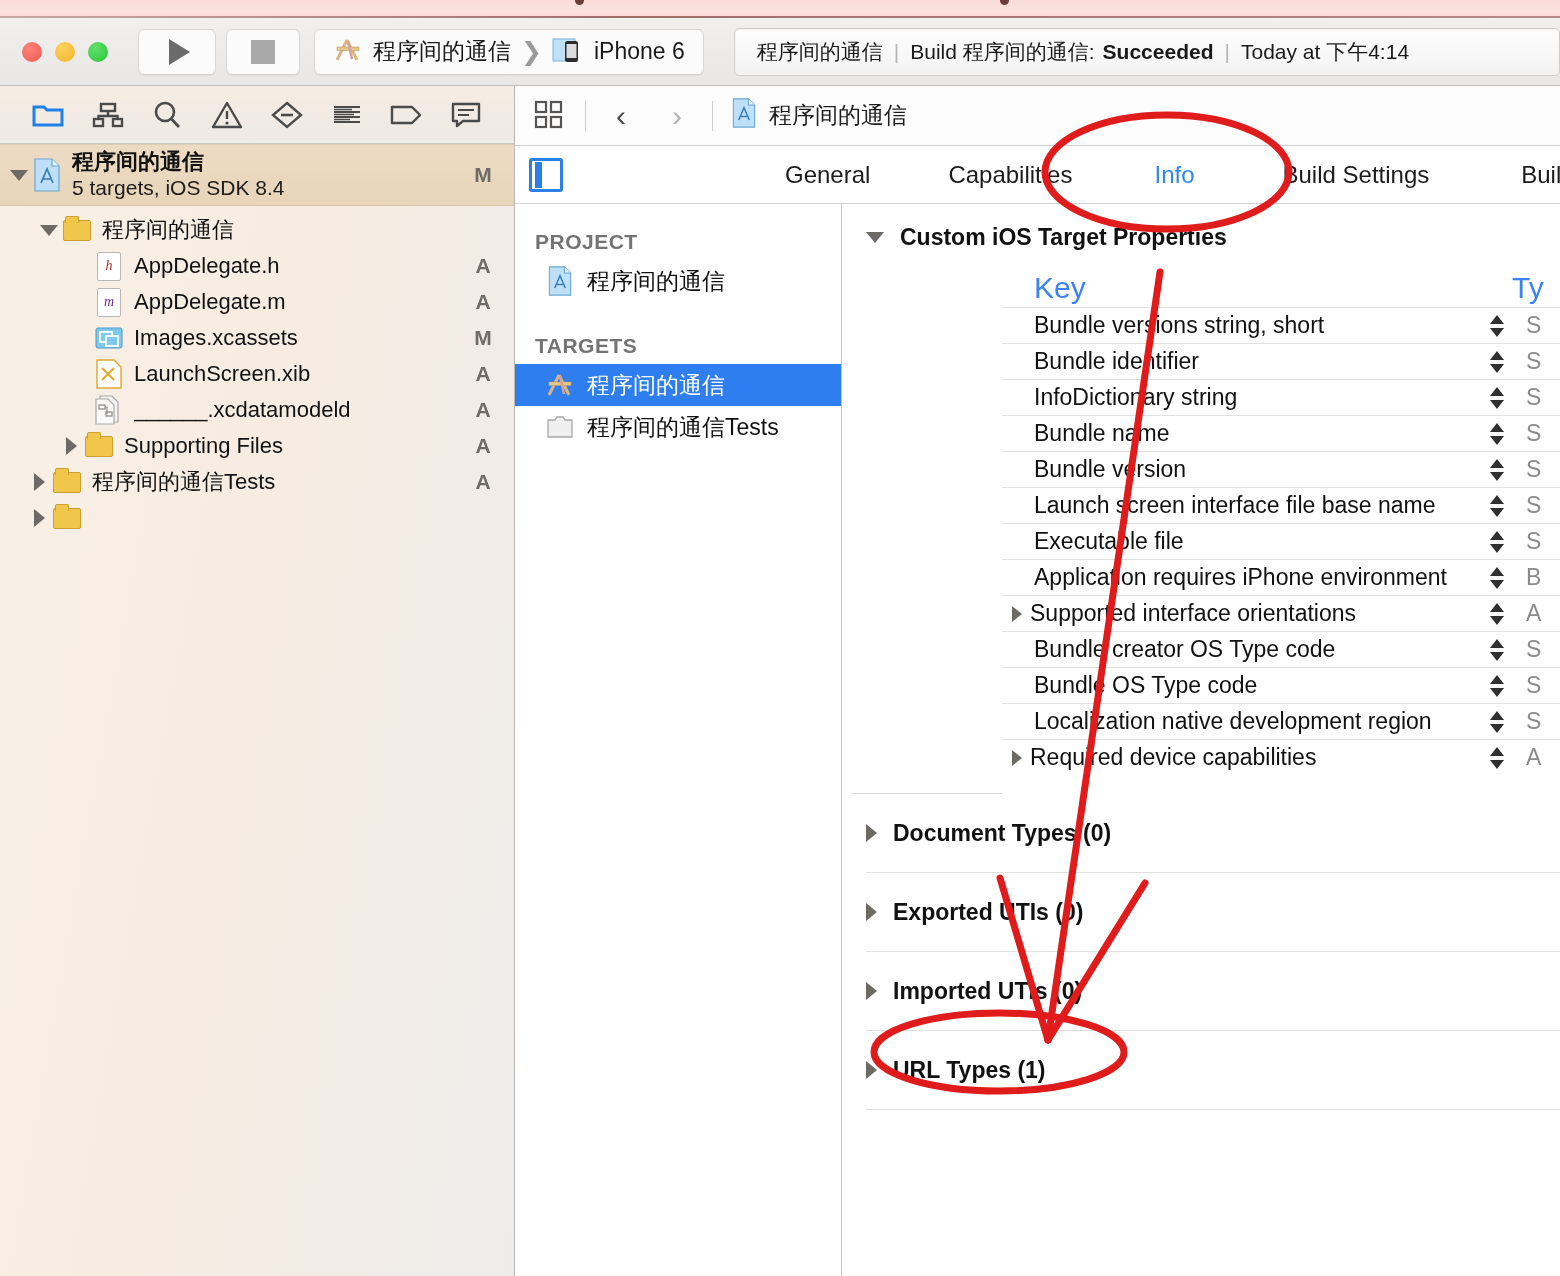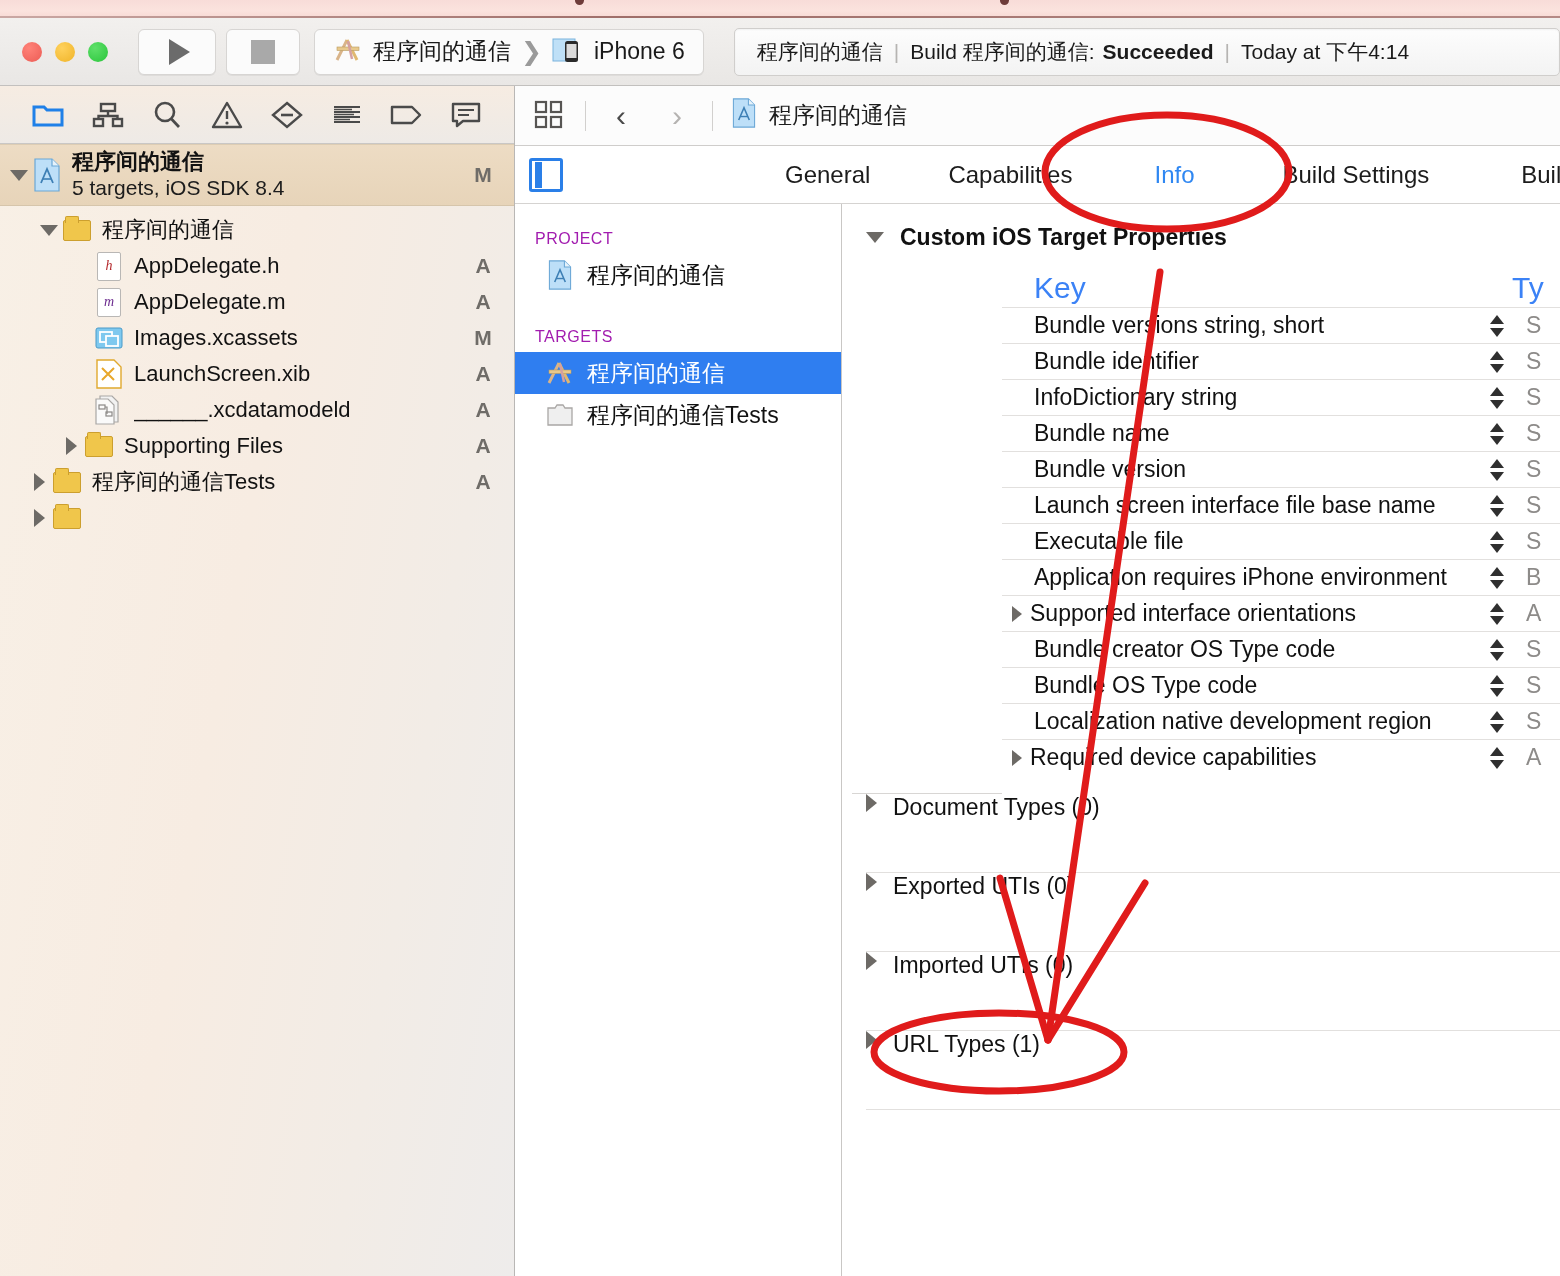--- a/index.html
+++ b/index.html
@@ -157,22 +157,22 @@
   }
   .tab.sel { color:#2f87f2; }
 
   
   .editor-body { flex:1; display:flex; min-height:0; }
   .targets-pane {
     width: 327px; flex: 0 0 327px; background:#fff;
     border-right: 1px solid #c9c7c5; padding-top: 16px;
   }
   .grp-head {
-    font-size: 16px; font-weight: normal; letter-spacing: .5px;
-    color: #a21caf; padding: 10px 0 6px 20px;
+    font-size: 21px; font-weight: bold; letter-spacing: .5px;
+    color: #737373; padding: 10px 0 6px 20px;
   }
   .t-row {
     display:flex; align-items:center; gap:12px; height: 42px; padding-left: 30px;
     font-size: 23px; color:#111;
   }
   .t-row.sel { background:#2f7ef0; color:#fff; }
   .t-ico { width: 30px; flex:0 0 30px; display:flex;align-items:center;justify-content:center;}
 
   .props-pane { flex:1; overflow:hidden; background:#fff; position:relative; min-width:0;}
 
@@ -199,22 +199,22 @@
   .kv-row .k .tri-r { border-left-width: 10px; border-top-width:8px; border-bottom-width:8px; flex:0 0 auto;}
   .kv-row .k .ktext { overflow: visible; }
   .stepper { width: 30px; flex:0 0 30px; display:flex; flex-direction:column; align-items:center; justify-content:center; gap:4px;}
   .st-up { width:0;height:0;border-left:7px solid transparent;border-right:7px solid transparent;border-bottom:9px solid #2f2f2f;}
   .st-dn { width:0;height:0;border-left:7px solid transparent;border-right:7px solid transparent;border-top:9px solid #2f2f2f;}
   .kv-row .ty { color:#8d8b89; padding-left: 14px; }
 
   .short-rule { height:1px; background:#d8d6d4; width: 150px; margin: 18px 0 0 10px; }
 
   .collapsed-sec {
-    display:flex; align-items:flex-start; gap:16px;
-    font-size:23px; font-weight:normal; color:#111; height: 78px; padding-left: 24px;
+    display:flex; align-items:center; gap:16px;
+    font-size:23px; font-weight:bold; color:#111; height: 78px; padding-left: 24px;
   }
   .full-rule { height:1px; background:#e2e0de; }
 
   
   .anno { position:absolute; left:0; top:0; width:1560px; height:1276px; pointer-events:none; }
 </style>
 </head>
 <body>
 
 <div id="app">

